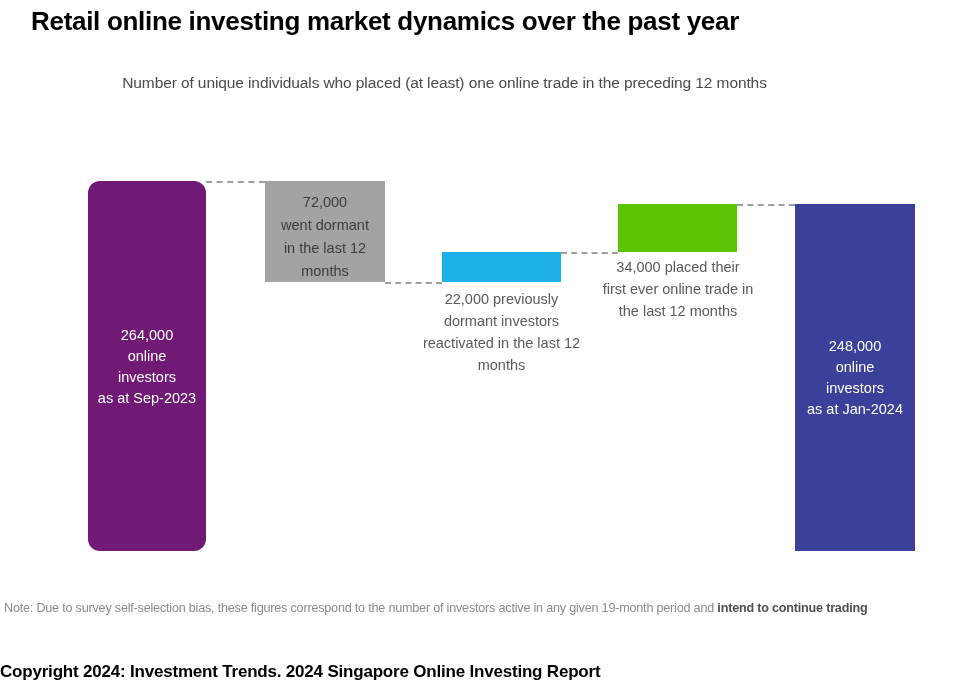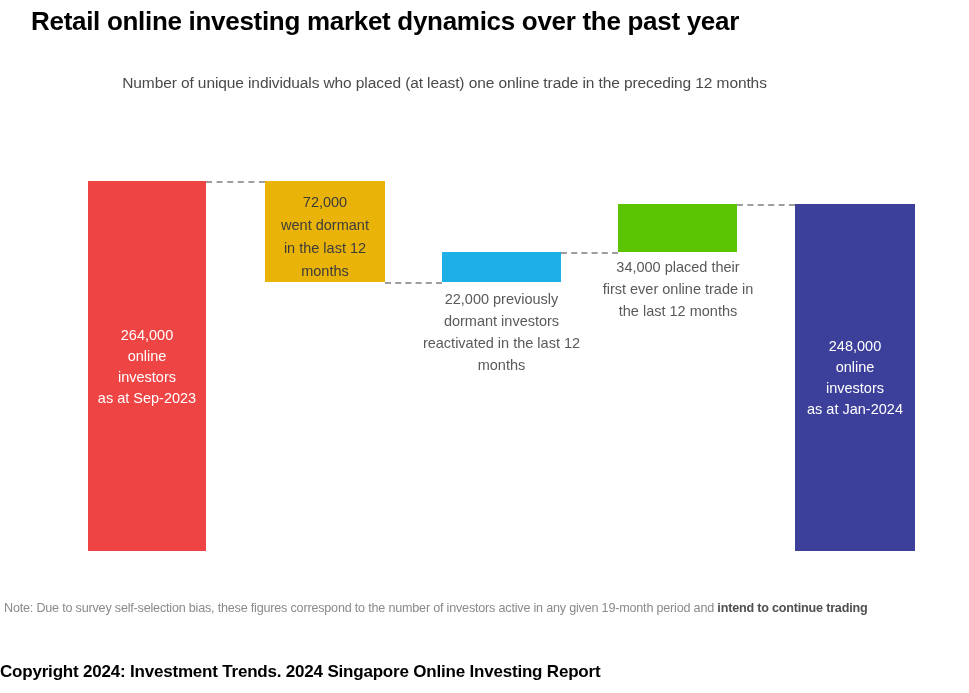--- a/index.html
+++ b/index.html
@@ -125,30 +125,30 @@
 </style>
 </head>
 <body>
 
 <div class="title">Retail online investing market dynamics over the past year</div>
 
 <div class="subtitle">Number of unique individuals who placed (at least) one online trade in the preceding 12 months</div>
 
 <div class="plot">
 
-  <div class="bar" style="left:88px; top:181px; width:118px; height:370px; background:#ef4444;">
+  <div class="bar" style="left:88px; top:181px; width:118px; height:370px; background:#701a75;border-radius:12px;">
     <div class="bar-label-inside" style="top:144px;">264,000
 online
 investors
 as at Sep-2023</div>
   </div>
 
   <div class="connector" style="left:206px; top:181px; width:59px;"></div>
 
-  <div class="bar" style="left:265px; top:181px; width:120px; height:101px; background:#eab308;">
+  <div class="bar" style="left:265px; top:181px; width:120px; height:101px; background:#a3a3a3;">
     <div class="bar-label-dark" style="top:10px;">72,000
 went dormant
 in the last 12
 months</div>
   </div>
 
   <div class="connector" style="left:385px; top:282px; width:57px;"></div>
 
   <div class="bar" style="left:442px; top:252px; width:119px; height:30px; background:#1CB0E6;"></div>
   <div class="bar-label-below" style="left:413px; top:288px; width:177px;">22,000 previously

